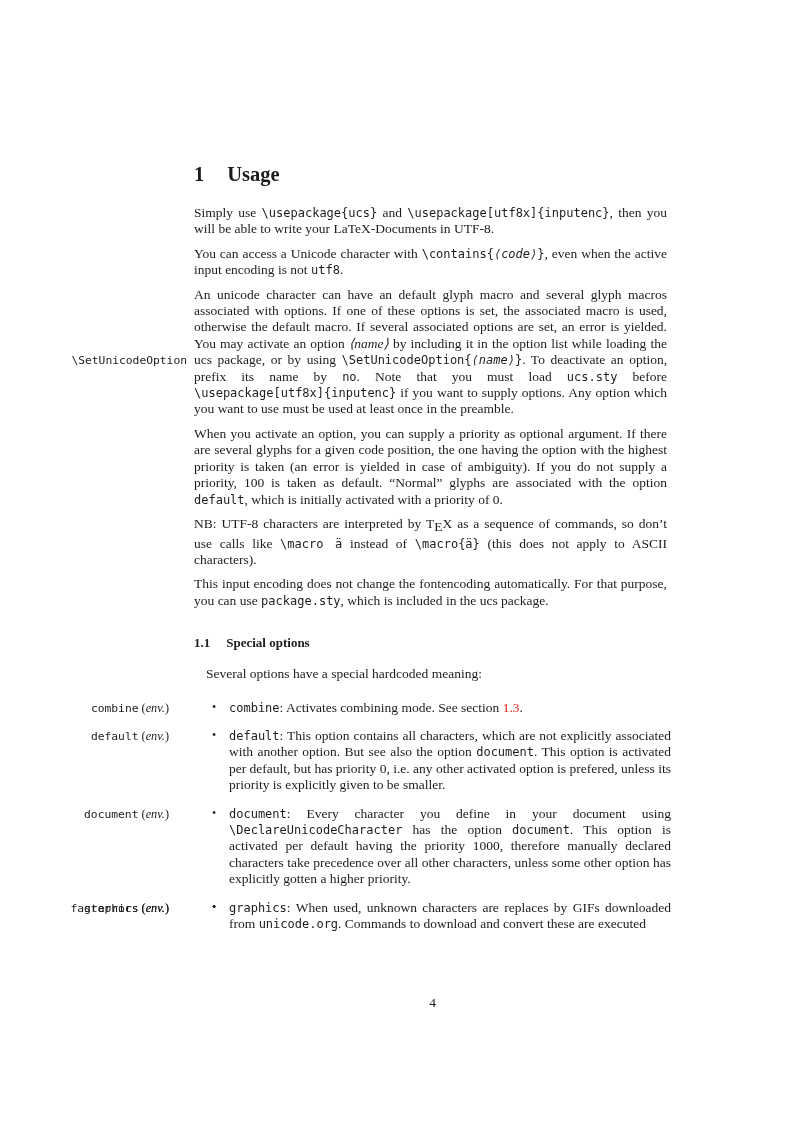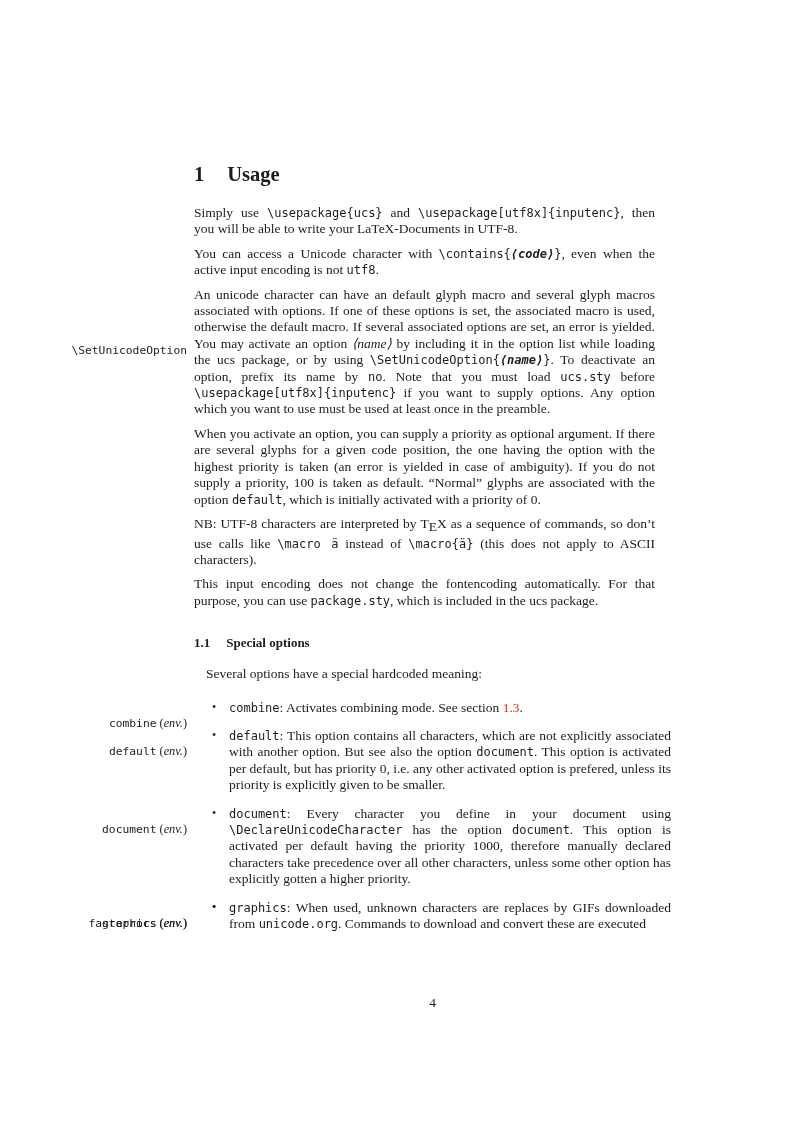--- a/index.html
+++ b/index.html
@@ -14,40 +14,40 @@
   h1.sec {
     font-size:20.5px; line-height:23px; font-weight:bold;
     margin:0 0 19px 0; text-align:left;
   }
   .sec-num { margin-right:23px; }
   h2.subsec {
     font-size:13px; line-height:19px; font-weight:bold;
     margin:24px 0 14px 0; text-align:left;
   }
   .subsec-num { margin-right:16px; }
-  p.para { margin:0 16px 8px 0; }
+  p.para { margin:0 4px 8px 0; }
   p.intro { margin:0 0 17px 12px; }
   .rel { position:relative; }
   .run-code, .run-codei {
     font-family:"DejaVu Sans Mono","Liberation Mono",monospace;
     font-size:12px;
   }
-  .run-codei { font-style:italic;font-weight:bold; }
+  .run-codei { font-style:italic; }
   .run-i { font-style:italic; }
   .run-link { color:var(--link-red,#e32222); cursor:pointer; }
   .run-sub { vertical-align:-0.24em; }
   .margin-note {
-    position:absolute; right:100%; margin-right:7px; top:56px;
+    position:absolute; right:100%; margin-right:7px; top:66px;
     font-family:"DejaVu Sans Mono","Liberation Mono",monospace;
     font-size:11.3px; white-space:nowrap; line-height:16.4px; color:#1c1c1c;
   }
   .opt-item { position:relative; padding-left:35px; margin-bottom:12px; }
   .bullet { position:absolute; left:18px; top:-1px; font-size:12px; }
   .opt-label {
-    position:absolute; right:100%; margin-right:7px; top:16px;
+    position:absolute; right:100%; margin-right:25px; top:1px;
     white-space:nowrap; font-size:12.3px; line-height:15px;
   }
   .opt-label .run-code { font-size:11.3px; }
   .footer-pagenum {
     position:absolute; top:995px; left:194px; width:477px;
     text-align:center; font-size:13.5px;
   }
 </style>
 </head>
 <body>

